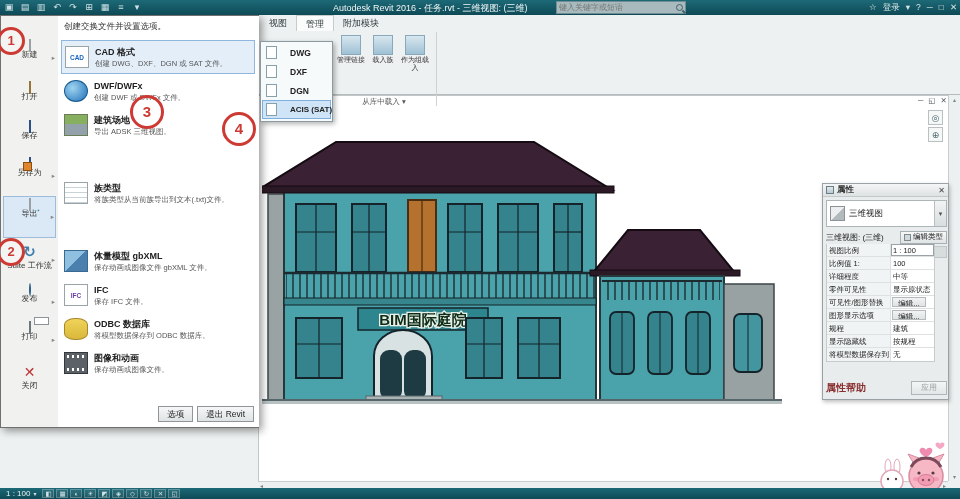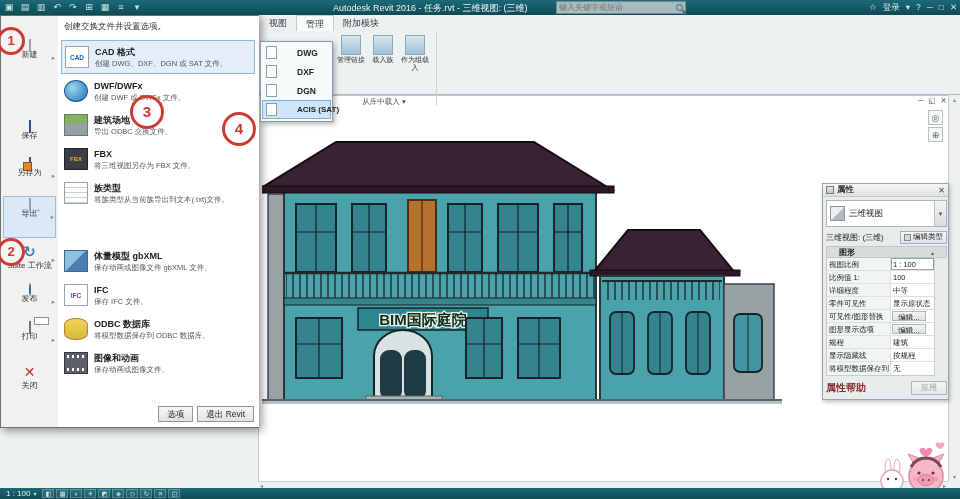--- a/index.html
+++ b/index.html
@@ -51,21 +51,21 @@
   .type-sel{position:absolute;left:3px;top:16px;width:121px;height:27px;background:#fff;border:1px solid #aeb5b7;display:flex;align-items:center;gap:4px;padding:0 0 0 3px}
   .cube{width:15px;height:15px;background:linear-gradient(135deg,#eceeef 0 50%,#b3babd 50%);border:1px solid #8c9396}
   .type-lbl{font-size:8.5px;color:#222}
   .sel-arrow{margin-left:auto;width:12px;height:25px;background:linear-gradient(#f2f4f4,#d8dddf);border-left:1px solid #b9bfc1;text-align:center;line-height:25px;font-size:7px;color:#555}
   .inst-row{position:absolute;left:3px;top:46px;width:121px;height:14px;display:flex;align-items:center}
   .inst-lbl{font-size:8px;color:#222}
   .edit-type{margin-left:auto;height:13px;border:1px solid #a9b0b3;background:linear-gradient(#f7f8f8,#dfe4e5);font-size:7.5px;padding:0 3px;display:flex;align-items:center;gap:2px;color:#222}
   .etic{width:7px;height:7px;border:1px solid #7e8a8e;background:#cfdadd}
   .pgroup{position:absolute;left:3px;top:62px;width:121px;height:12px;background:#d7dcdd;border:1px solid #c0c6c7;font-size:8px;font-weight:bold;display:flex;align-items:center;padding:0 12px;color:#222}
   .pgroup .garr{margin-left:auto;font-size:6px;color:#555}
-  .pgrid{position:absolute;left:3px;top:74px;width:109px;background:#fff;border:1px solid #c6cbcc;border-top:0}
+  .pgrid{position:absolute;left:3px;top:60px;width:109px;background:#fff;border:1px solid #c6cbcc;border-top:0}
   .prow{display:flex;height:13px;border-bottom:1px solid #dde1e2}
   .prow:last-child{border-bottom:0}
   .plabel{width:64px;padding:1.5px 2px;background:#f1f4f4;border-right:1px solid #dde1e2;font-size:7.5px;color:#222;overflow:hidden;white-space:nowrap}
   .pvalue{flex:1;padding:1.5px 2px;font-size:7.5px;color:#222;overflow:hidden;white-space:nowrap}
   .pvalue.boxed{outline:1px solid #9aa2a5;outline-offset:-1px}
   .pvalue.btn{background:linear-gradient(#f2f4f4,#dfe3e4);text-align:center;border:1px solid #b4babc;margin:1px 8px 1px 1px;padding:0.5px 0}
   .props-foot{position:absolute;left:3px;bottom:4px;width:121px;display:flex;align-items:center}
   .prop-help{font-size:10px;color:#8a3030;font-weight:bold}
   .apply-btn{margin-left:auto;width:36px;height:14px;border:1px solid #b0b6b8;background:linear-gradient(#f4f6f6,#e2e6e7);color:#9aa0a2;font-size:8px;text-align:center;line-height:12px}
 
@@ -107,21 +107,21 @@
   .e-gbxml{background:linear-gradient(135deg,#fff 0 60%,#7fbf4f 60%);border:1px solid #7ba05a}
   .e-mass{background:linear-gradient(135deg,#8fc0e0 0 50%,#4a7fae 50%);border:1px solid #3a6a94}
   .e-ifc{color:#6a3fa0;font-size:6.5px}
   .e-odbc{background:linear-gradient(#f0d35a,#d9b83a);border-radius:45%/30%;border:1px solid #a8862a}
   .e-image{background:#5b6166;border:1px solid #33383c}
   .e-image::before,.e-image::after{content:"";position:absolute;left:2px;right:2px;height:3px;background:repeating-linear-gradient(90deg,#fff 0 2px,transparent 2px 5px)}
   .e-image::before{top:2px}.e-image::after{bottom:2px}
 
   
   #flyout{left:260px;top:41px;width:73px;height:81px;background:#f7fafb;border:1px solid #8b9aa0;box-shadow:2px 2px 5px rgba(0,0,0,.3);z-index:55;padding:1px}
-  .fly-item{height:19px;display:flex;align-items:center;gap:20px;padding:0 3px;border:1px solid transparent}
+  .fly-item{height:19px;display:flex;align-items:center;gap:13px;padding:0 3px;border:1px solid transparent}
   .fly-item.sel{background:#cfe4f7;border-color:#7fb0dd}
   .fly-lbl{font-size:8.5px;font-weight:bold;color:#222;white-space:nowrap}
   .fly-item.sel .fly-lbl{font-size:8px}
   .fdoc{width:11px;height:13px;background:#fff;border:1px solid #88a0aa;flex:0 0 11px}
 
   
   #statusbar{left:0;top:488px;width:960px;height:11px;background:linear-gradient(#1d6977,#0e4a56);color:#e8f1f2;display:flex;align-items:center;z-index:65;font-size:8px}
   #sb-zoom{padding:0 3px 0 6px;white-space:nowrap}
   .sb-arrow{font-size:6px;padding-right:6px;color:#cfe3e6}
   .sb-icons{display:flex;gap:2px}
@@ -362,20 +362,24 @@
   </div>
 </div>
 
 <div class="abs" id="appmenu">
   <div class="menu-left">
     <div class="mitem" style="top:22px">
       <span class="micon m-new"></span>
       <span class="milb">新建</span>
       <span class="marr">▸</span>
     </div>
+    <div class="mitem" style="top:64px">
+      <span class="micon m-open"></span>
+      <span class="milb">打开</span>
+    </div>
     <div class="mitem" style="top:103px">
       <span class="micon m-save"></span>
       <span class="milb">保存</span>
     </div>
     <div class="mitem" style="top:140px">
       <span class="micon m-saveas"></span>
       <span class="milb">另存为</span>
       <span class="marr">▸</span>
     </div>
     <div class="mitem active" style="top:180px">
@@ -413,26 +417,21 @@
       <span class="exp-desc">创建 DWG、DXF、DGN 或 SAT 文件。</span></span>
     </div>
     <div class="exp-item" style="top:58px">
       <span class="eicon e-dwf"></span>
       <span class="exp-text"><span class="exp-title">DWF/DWFx</span><br>
       <span class="exp-desc">创建 DWF 或 DWFx 文件。</span></span>
     </div>
     <div class="exp-item" style="top:92px">
       <span class="eicon e-site"></span>
       <span class="exp-text"><span class="exp-title">建筑场地</span><br>
-      <span class="exp-desc">导出 ODBC 交换文件。</span></span>
-    </div>
-    <div class="exp-item" style="top:126px">
-      <span class="eicon e-fbx">FBX</span>
-      <span class="exp-text"><span class="exp-title">FBX</span><br>
-      <span class="exp-desc">将三维视图另存为 FBX 文件。</span></span>
+      <span class="exp-desc">导出 ADSK 三维视图。</span></span>
     </div>
     <div class="exp-item" style="top:160px">
       <span class="eicon e-family"></span>
       <span class="exp-text"><span class="exp-title">族类型</span><br>
       <span class="exp-desc">将族类型从当前族导出到文本(.txt)文件。</span></span>
     </div>
     <div class="exp-item" style="top:228px">
       <span class="eicon e-mass"></span>
       <span class="exp-text"><span class="exp-title">体量模型 gbXML</span><br>
       <span class="exp-desc">保存动画或图像文件 gbXML 文件。</span></span>

